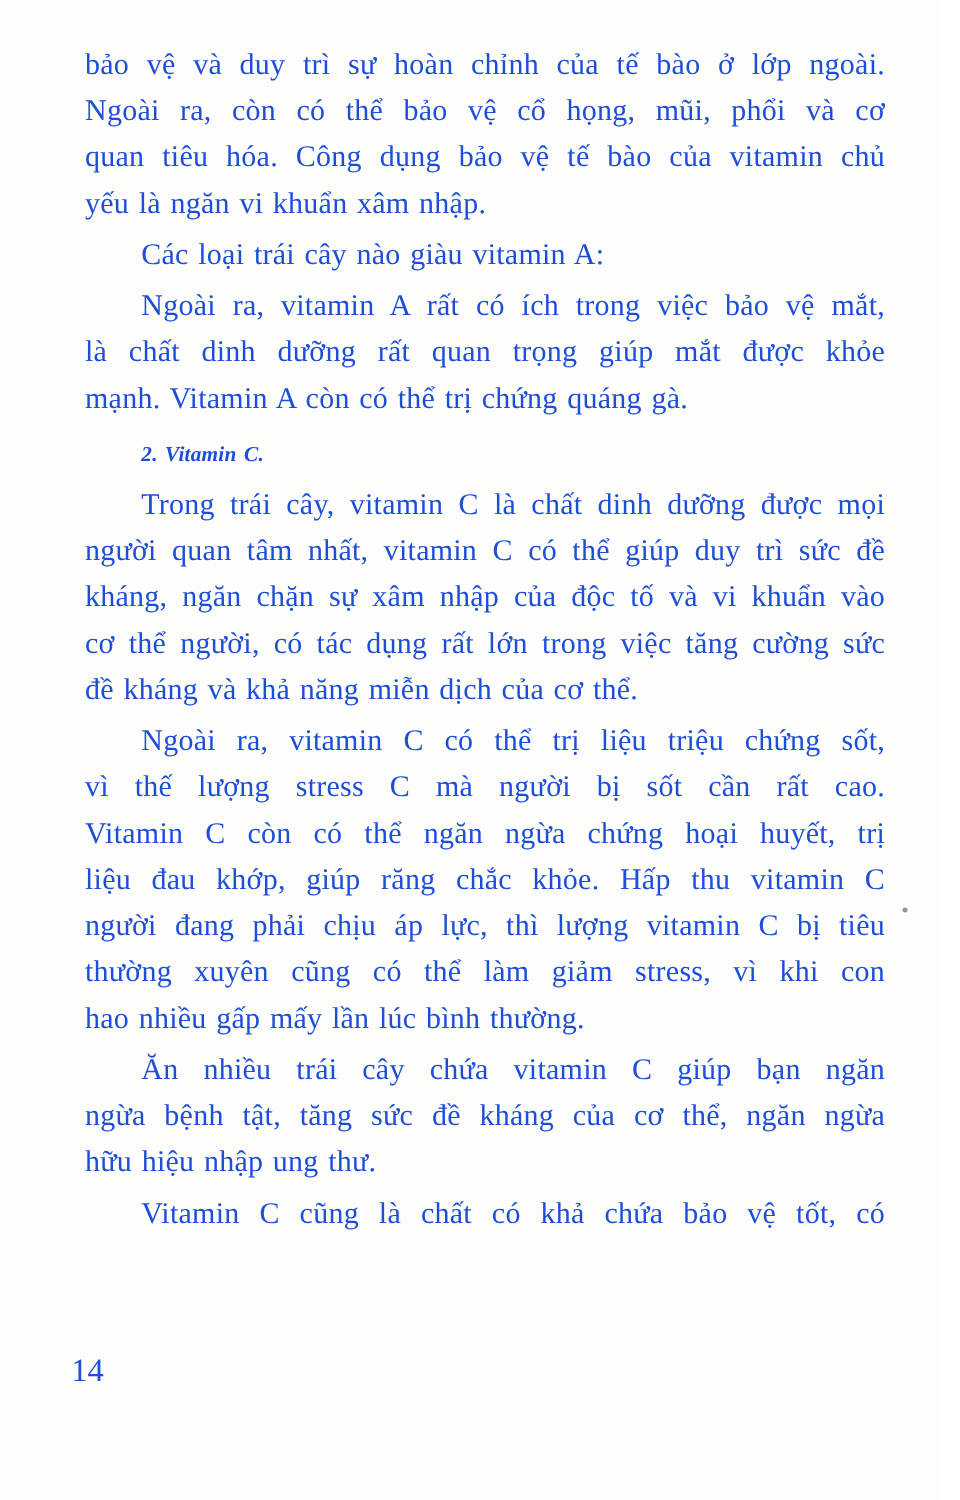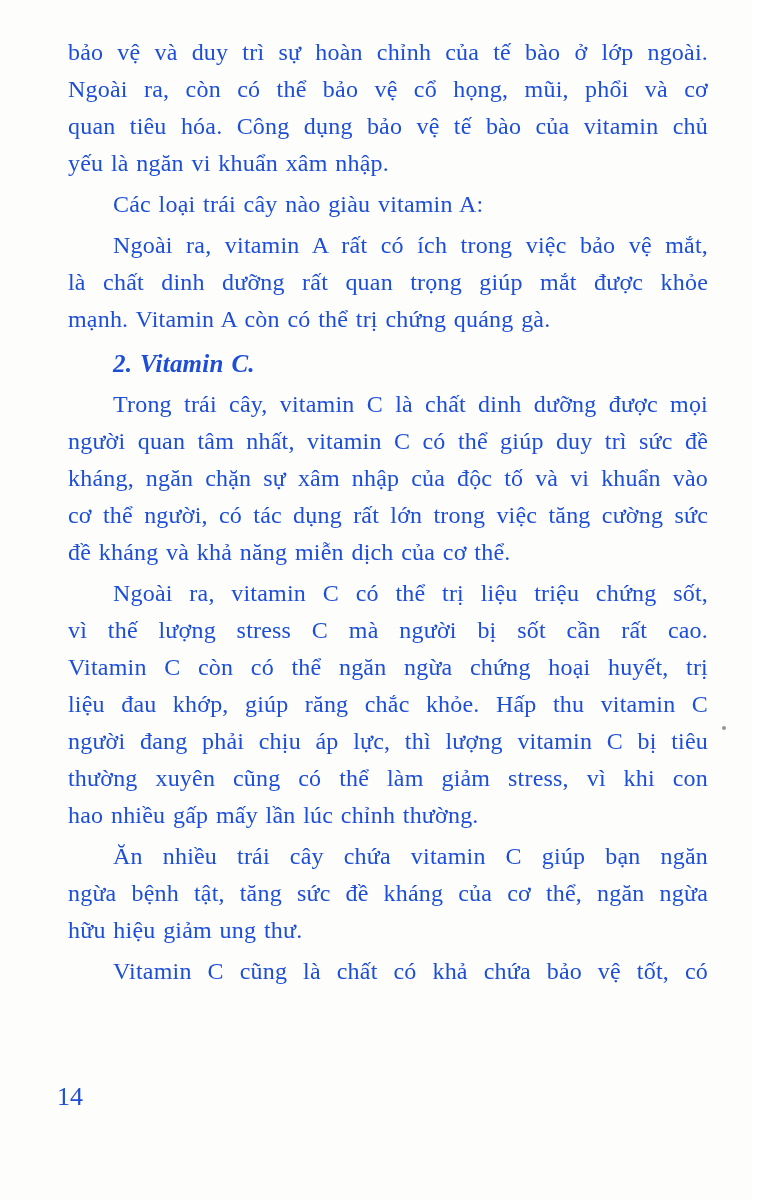--- a/index.html
+++ b/index.html
@@ -40,21 +40,21 @@
   }
   .line.indent {
     text-indent: 45px;
   }
   .line.ragged {
     text-align-last: left;
   }
   .para.heading .line {
     font-weight: bold;
     font-style: italic;
-    font-size: 25px;
+    font-size: 17px;
     text-align-last: left;
   }
   .page-number {
     position: absolute;
     left: 57px;
     top: 1082px;
     font-size: 26px;
     line-height: 30px;
   }
   .speck-dot {
@@ -107,26 +107,26 @@
         <div class="line">cơ thể người, có tác dụng rất lớn trong việc tăng cường sức</div>
         <div class="line ragged">đề kháng và khả năng miễn dịch của cơ thể.</div>
       </div>
       <div class="para">
         <div class="line indent">Ngoài ra, vitamin C có thể trị liệu triệu chứng sốt,</div>
         <div class="line">vì thế lượng stress C mà người bị sốt cần rất cao.</div>
         <div class="line">Vitamin C còn có thể ngăn ngừa chứng hoại huyết, trị</div>
         <div class="line">liệu đau khớp, giúp răng chắc khỏe. Hấp thu vitamin C</div>
         <div class="line">người đang phải chịu áp lực, thì lượng vitamin C bị tiêu</div>
         <div class="line">thường xuyên cũng có thể làm giảm stress, vì khi con</div>
-        <div class="line ragged">hao nhiều gấp mấy lần lúc chỉnh thường.</div>
+        <div class="line ragged">hao nhiều gấp mấy lần lúc bình thường.</div>
       </div>
       <div class="para">
         <div class="line indent">Ăn nhiều trái cây chứa vitamin C giúp bạn ngăn</div>
         <div class="line">ngừa bệnh tật, tăng sức đề kháng của cơ thể, ngăn ngừa</div>
-        <div class="line ragged">hữu hiệu giảm ung thư.</div>
+        <div class="line ragged">hữu hiệu nhập ung thư.</div>
       </div>
       <div class="para">
         <div class="line indent">Vitamin C cũng là chất có khả chứa bảo vệ tốt, có</div>
       </div>
     </div>
   <div class="page-number">14</div>
   <div class="speck-dot"></div>
   <div class="speck-corner"></div>
 </div>
 

